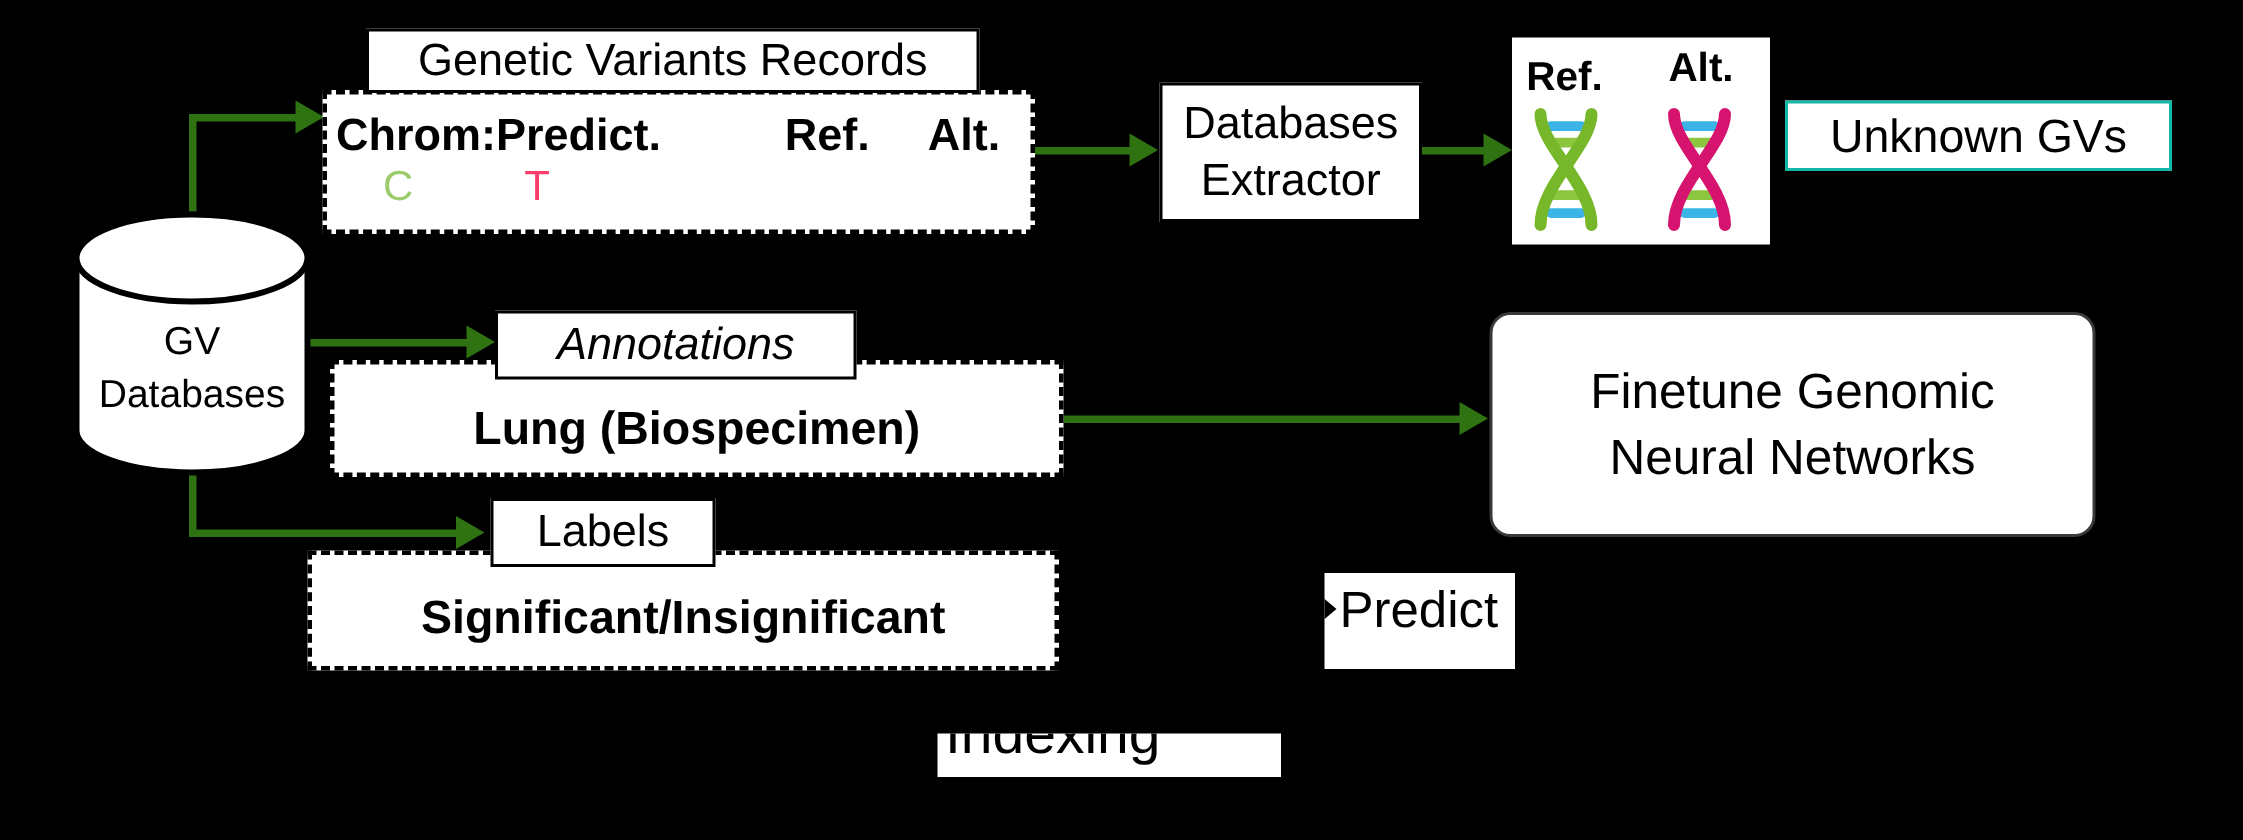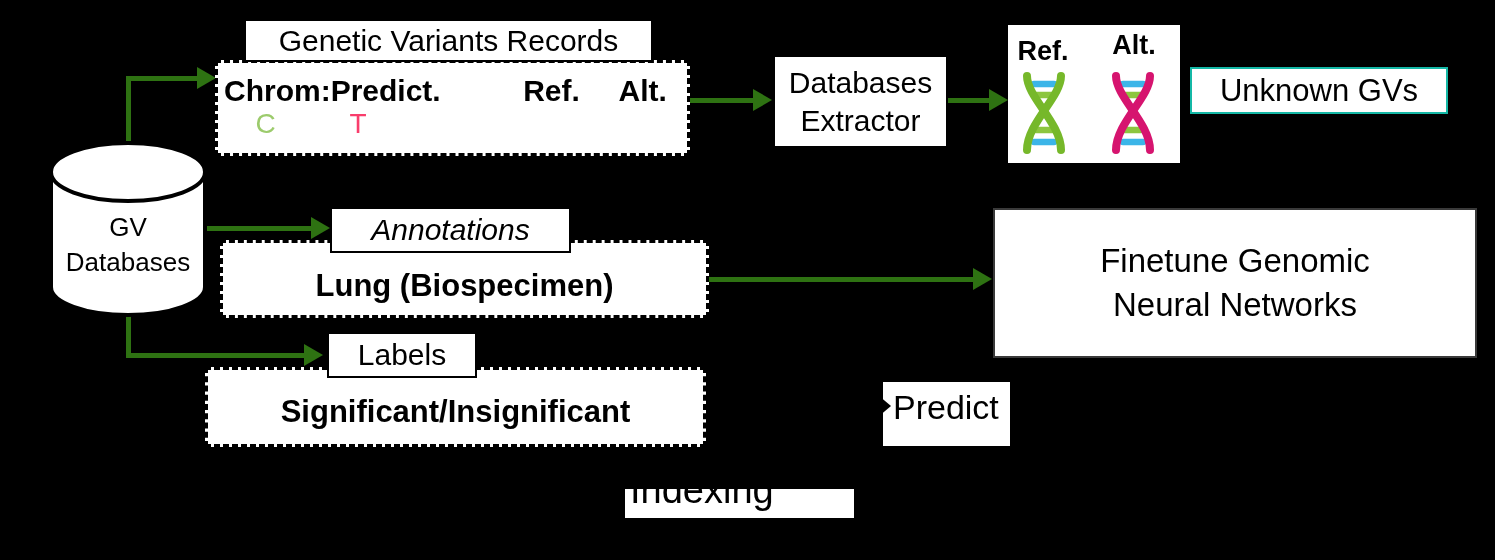--- a/index.html
+++ b/index.html
@@ -138,21 +138,21 @@
   </div>
 
   <div class="box center" style="left:1190px;top:67px;width:258px;height:47px;border:2px solid #14b8a6;font-size:31px;">Unknown GVs</div>
 
   <div class="box dashed center" style="left:220px;top:240px;width:489px;height:78px;padding-top:14px;font-size:31px;font-weight:bold;">Lung (Biospecimen)</div>
   <div class="box solid center" style="left:330px;top:207px;width:241px;height:46px;font-size:30px;font-style:italic;">Annotations</div>
 
   <div class="box dashed center" style="left:205px;top:367px;width:501px;height:80px;padding-top:10px;font-size:31px;font-weight:bold;">Significant/Insignificant</div>
   <div class="box solid center" style="left:327px;top:332px;width:150px;height:46px;font-size:30px;">Labels</div>
 
-  <div class="box thin center col" style="left:993px;top:208px;width:484px;height:150px;font-size:33px;line-height:44px;">
+  <div class="box thin center col" style="left:993px;top:208px;width:404px;height:150px;font-size:33px;line-height:44px;border-radius:14px;">
     <div>Finetune Genomic</div>
     <div>Neural Networks</div>
   </div>
 
   <div class="box" style="left:883px;top:382px;width:127px;height:64px;overflow:hidden;font-size:34px;">
     <div class="notch"></div>
     <span style="position:absolute;left:10px;top:6px;">Predict</span>
   </div>
 
   <div id="indexing-strip" class="box" style="left:625px;top:489px;width:229px;height:29px;">

